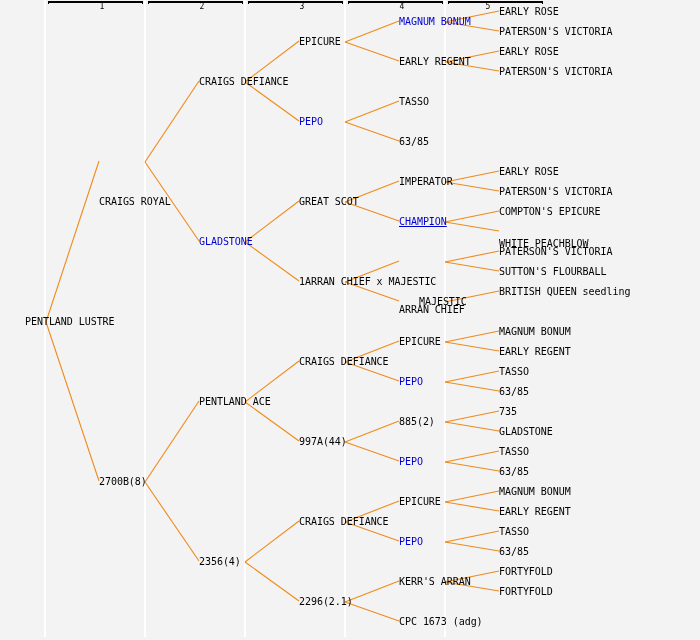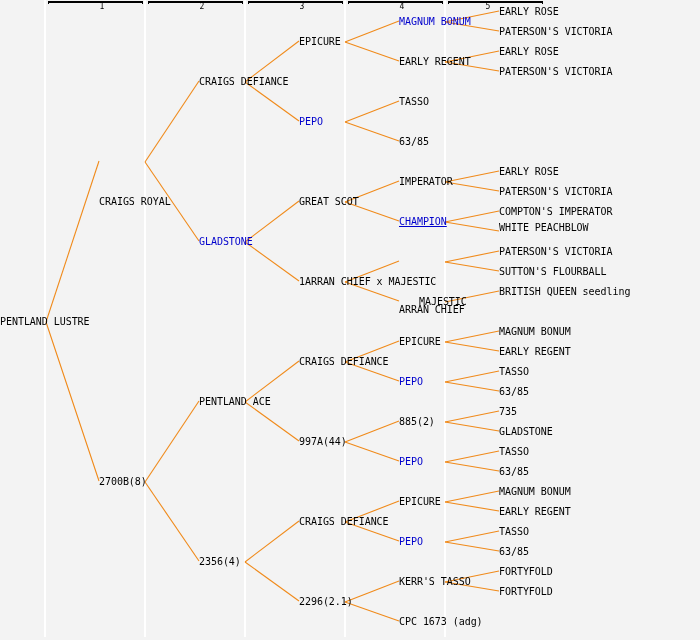--- a/index.html
+++ b/index.html
@@ -100,22 +100,22 @@
       <div class="node" style="left: 499px; top: 72px;">PATERSON'S VICTORIA</div>
       <div class="node" style="left: 399px; top: 62px;">EARLY REGENT</div>
       <div class="node" style="left: 299px; top: 42px;">EPICURE</div>
       <div class="node" style="left: 399px; top: 102px;">TASSO</div>
       <div class="node" style="left: 399px; top: 142px;">63/85</div>
       <div class="node linked" style="left: 299px; top: 122px; color: rgb(0, 0, 204);">PEPO</div>
       <div class="node" style="left: 199px; top: 82px;">CRAIGS DEFIANCE</div>
       <div class="node" style="left: 499px; top: 172px;">EARLY ROSE</div>
       <div class="node" style="left: 499px; top: 192px;">PATERSON'S VICTORIA</div>
       <div class="node" style="left: 399px; top: 182px;">IMPERATOR</div>
-      <div class="node" style="left: 499px; top: 212px;">COMPTON'S IMPERATOR</div>
-      <div class="node" style="left: 499px; top: 228px;">WHITE PEACHBLOW</div>
+      <div class="node" style="left: 499px; top: 212px;">COMPTON'S EPICURE</div>
+      <div class="node" style="left: 499px; top: 244px;">WHITE PEACHBLOW</div>
       <div class="node linked" style="left: 399px; top: 222px; color: rgb(0, 0, 204); text-decoration: underline;">CHAMPION</div>
       <div class="node" style="left: 299px; top: 202px;">GREAT SCOT</div>
       <div class="node" style="left: 499px; top: 252px;">PATERSON'S VICTORIA</div>
       <div class="node" style="left: 499px; top: 272px;">SUTTON'S FLOURBALL</div>
       <div class="node" style="left: 399px; top: 262px; margin-top: 48px;">ARRAN CHIEF</div>
       <div class="node" style="left: 499px; top: 292px;">BRITISH QUEEN seedling</div>
       <div class="node" style="left: 399px; top: 302px; padding-left: 20px;">MAJESTIC</div>
       <div class="node" style="left: 299px; top: 282px;">1ARRAN CHIEF x MAJESTIC</div>
       <div class="node linked" style="left: 199px; top: 242px; color: rgb(0, 0, 204);">GLADSTONE</div>
       <div class="node" style="left: 99px; top: 162px; margin-top: 40px;">CRAIGS ROYAL</div>
@@ -136,20 +136,20 @@
       <div class="node" style="left: 199px; top: 402px;">PENTLAND ACE</div>
       <div class="node" style="left: 499px; top: 492px;">MAGNUM BONUM</div>
       <div class="node" style="left: 499px; top: 512px;">EARLY REGENT</div>
       <div class="node" style="left: 399px; top: 502px;">EPICURE</div>
       <div class="node" style="left: 499px; top: 532px;">TASSO</div>
       <div class="node" style="left: 499px; top: 552px;">63/85</div>
       <div class="node linked" style="left: 399px; top: 542px; color: rgb(0, 0, 204);">PEPO</div>
       <div class="node" style="left: 299px; top: 522px;">CRAIGS DEFIANCE</div>
       <div class="node" style="left: 499px; top: 572px;">FORTYFOLD</div>
       <div class="node" style="left: 499px; top: 592px;">FORTYFOLD</div>
-      <div class="node" style="left: 399px; top: 582px;">KERR'S TASSO</div>
+      <div class="node" style="left: 399px; top: 582px;">KERR'S ARRAN</div>
       <div class="node" style="left: 399px; top: 622px;">CPC 1673 (adg)</div>
       <div class="node" style="left: 299px; top: 602px;">2296(2.1)</div>
       <div class="node" style="left: 199px; top: 562px;">2356(4)</div>
       <div class="node" style="left: 99px; top: 482px;">2700B(8)</div>
-      <div class="node" style="left: 0px; top: 322px;">PENTLAND LUSTRE</div>
+      <div class="node" style="left: 0px; top: 322px; padding-left: 25px;">PENTLAND LUSTRE</div>
     </div>
 </div>
 
 </body></html>

